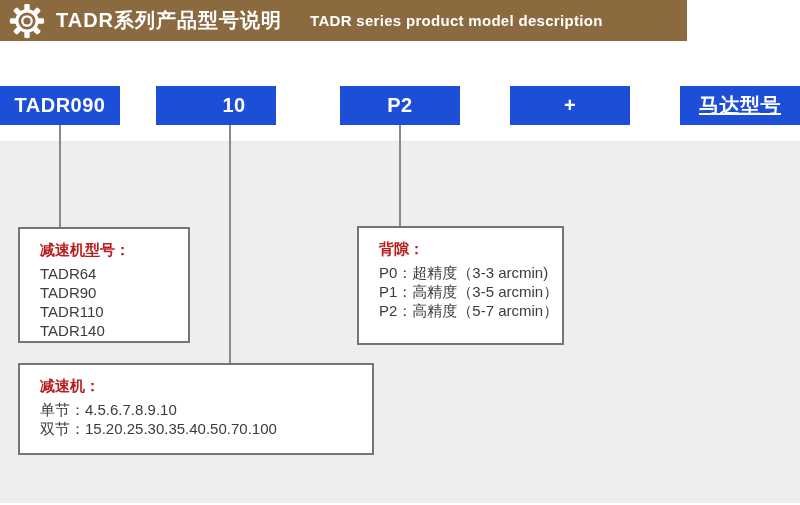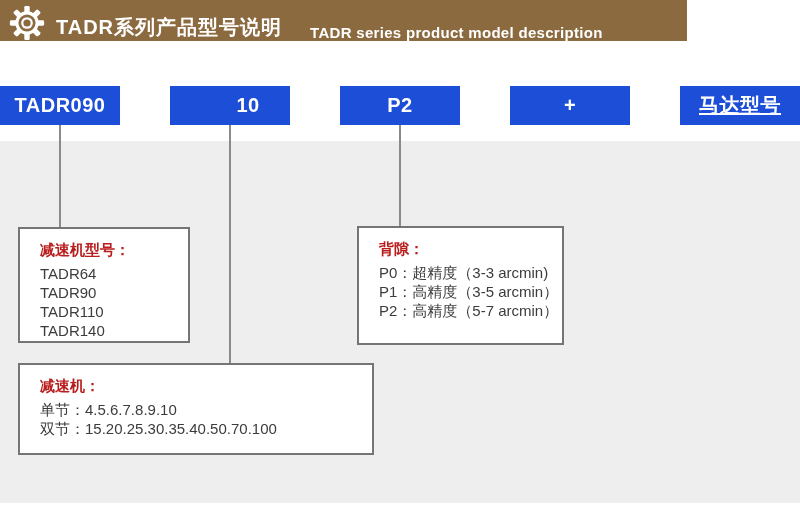--- a/index.html
+++ b/index.html
@@ -6,34 +6,34 @@
   html,body { background:#ffffff; }
   body { font-family:"Liberation Sans", sans-serif; }
   .stage {
     position:relative; width:800px; height:505px;
     background:#ffffff; overflow:hidden;
   }
 
   
   .topbar {
     position:absolute; left:0; top:0; width:687px; height:41px;
-    background:#8c6a3f; display:flex; align-items:flex-end;
+    background:#8c6a3f; display:flex; align-items:center;
   }
   .gear { margin-left:9px; width:36px; height:36px; flex:0 0 auto; }
   .t-zh { color:#ffffff; font-weight:bold; font-size:20px; margin-left:11px; letter-spacing:1px; white-space:nowrap; }
   .t-en { color:#ffffff; font-weight:bold; font-size:15px; margin-left:28px; letter-spacing:0.3px; white-space:nowrap; }
 
   
   .seg {
     position:absolute; top:86px; height:39px; width:120px;
     background:#1d4ed8; color:#ffffff; font-weight:bold; font-size:20px;
     display:flex; align-items:center; justify-content:center;
     letter-spacing:0.5px; white-space:nowrap;
   }
-  .seg1 { left:0; } .seg2 { left:170px;padding-left:36px; } .seg3 { left:340px; }
+  .seg1 { left:0; } .seg2 { left:156px;padding-left:36px; } .seg3 { left:340px; }
   .seg4 { left:510px; } .seg5 { left:680px;text-decoration:underline; }
 
   
   .panel { position:absolute; left:0; top:141px; width:800px; height:362px; background:#eeeeee; }
 
   
   .vline { position:absolute; width:2px; background:#8a8a8a; }
   .v1 { left:59px;  top:125px; height:103px; }
   .v2 { left:229px; top:125px; height:239px; }
   .v3 { left:399px; top:125px; height:102px; }

